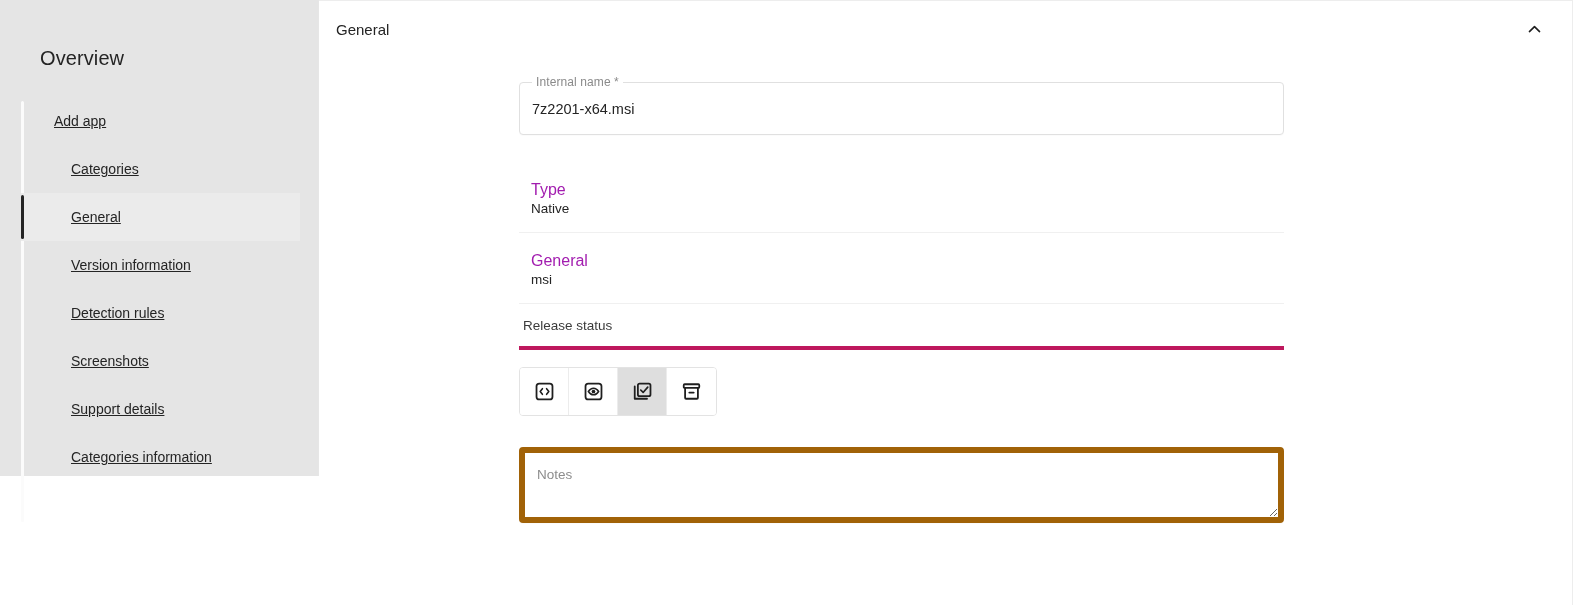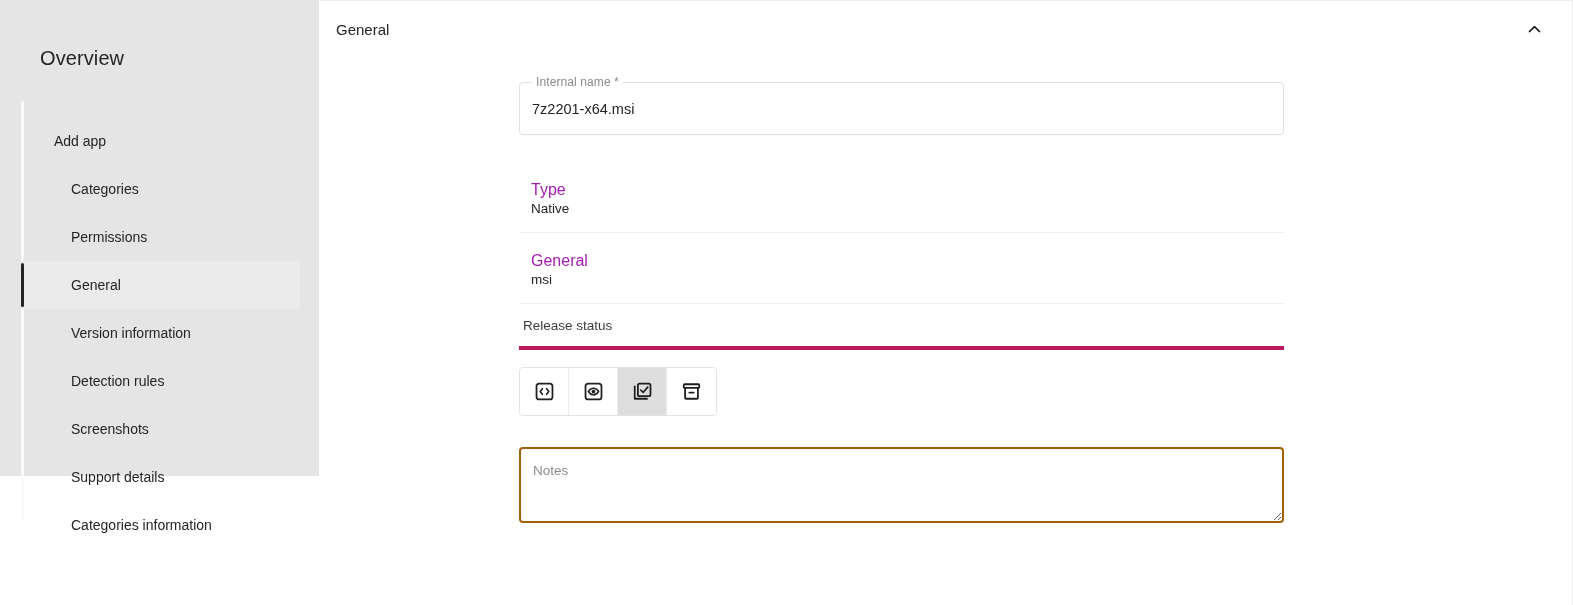--- a/index.html
+++ b/index.html
@@ -47,22 +47,23 @@
     left: 21px;
     top: 101px;
     width: 3px;
     height: 421px;
     background: #fbfbfb;
     border-radius: 2px;
   }
   .nav {
     position: absolute;
     left: 21px;
-    top: 117px;
+    top: 97px;
     width: 279px;
+    text-decoration: underline;
   }
   .nav-item {
     position: relative;
     height: 48px;
     display: flex;
     align-items: center;
     box-sizing: border-box;
     cursor: pointer;
   }
   .nav-item .nav-label {
@@ -226,21 +227,21 @@
   .toggle-btn svg { display: block; }
 
   
   .notes-wrap {
     margin-top: 31px;
   }
   .notes {
     width: 765px;
     height: 76px;
     box-sizing: border-box;
-    border: 2px solid #a16207;
+    border: 6px solid #a16207;
     border-radius: 4px;
     background: #ffffff;
     padding: 14px 12px 0 12px;
     font-family: "Liberation Sans", sans-serif;
     font-size: 13.5px;
     color: #242424;
     resize: vertical;
     outline: none;
     box-shadow: 0 1px 1px rgba(0,0,0,0.02);
   }
@@ -257,23 +258,20 @@
     <nav class="nav">
 
       <div class="nav-item level-1">
         <span class="nav-label">Add app</span>
       </div>
 
       <div class="nav-item level-2">
         <span class="nav-label">Categories</span>
       </div>
 
-      <div class="nav-item level-2">
-        <span class="nav-label">Permissions</span>
-      </div>
 
       <div class="nav-item level-2 selected">
         <span class="nav-indicator"></span>
         <span class="nav-label">General</span>
       </div>
 
       <div class="nav-item level-2">
         <span class="nav-label">Version information</span>
       </div>
 

